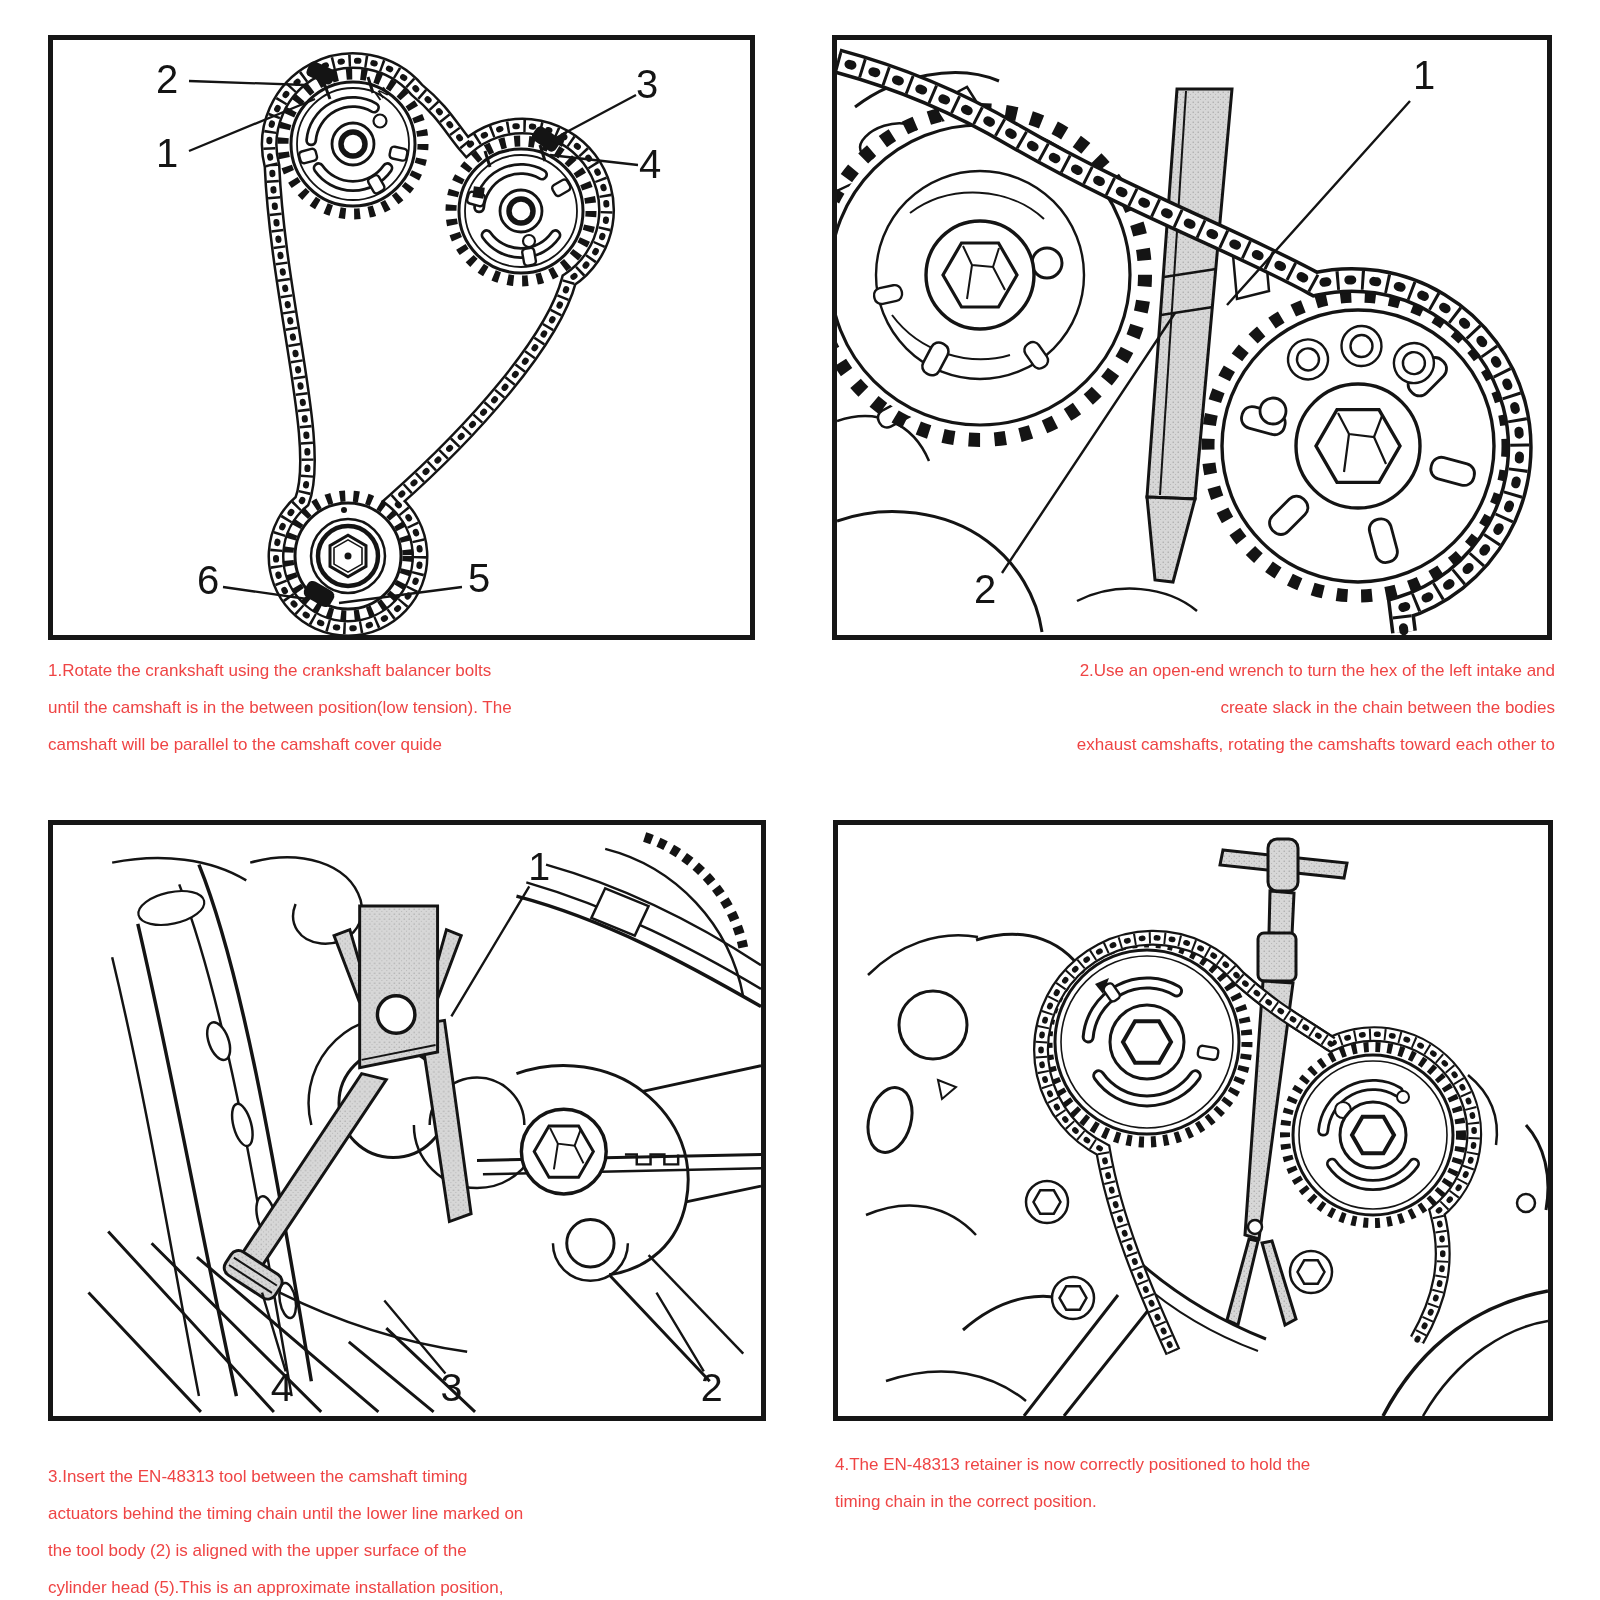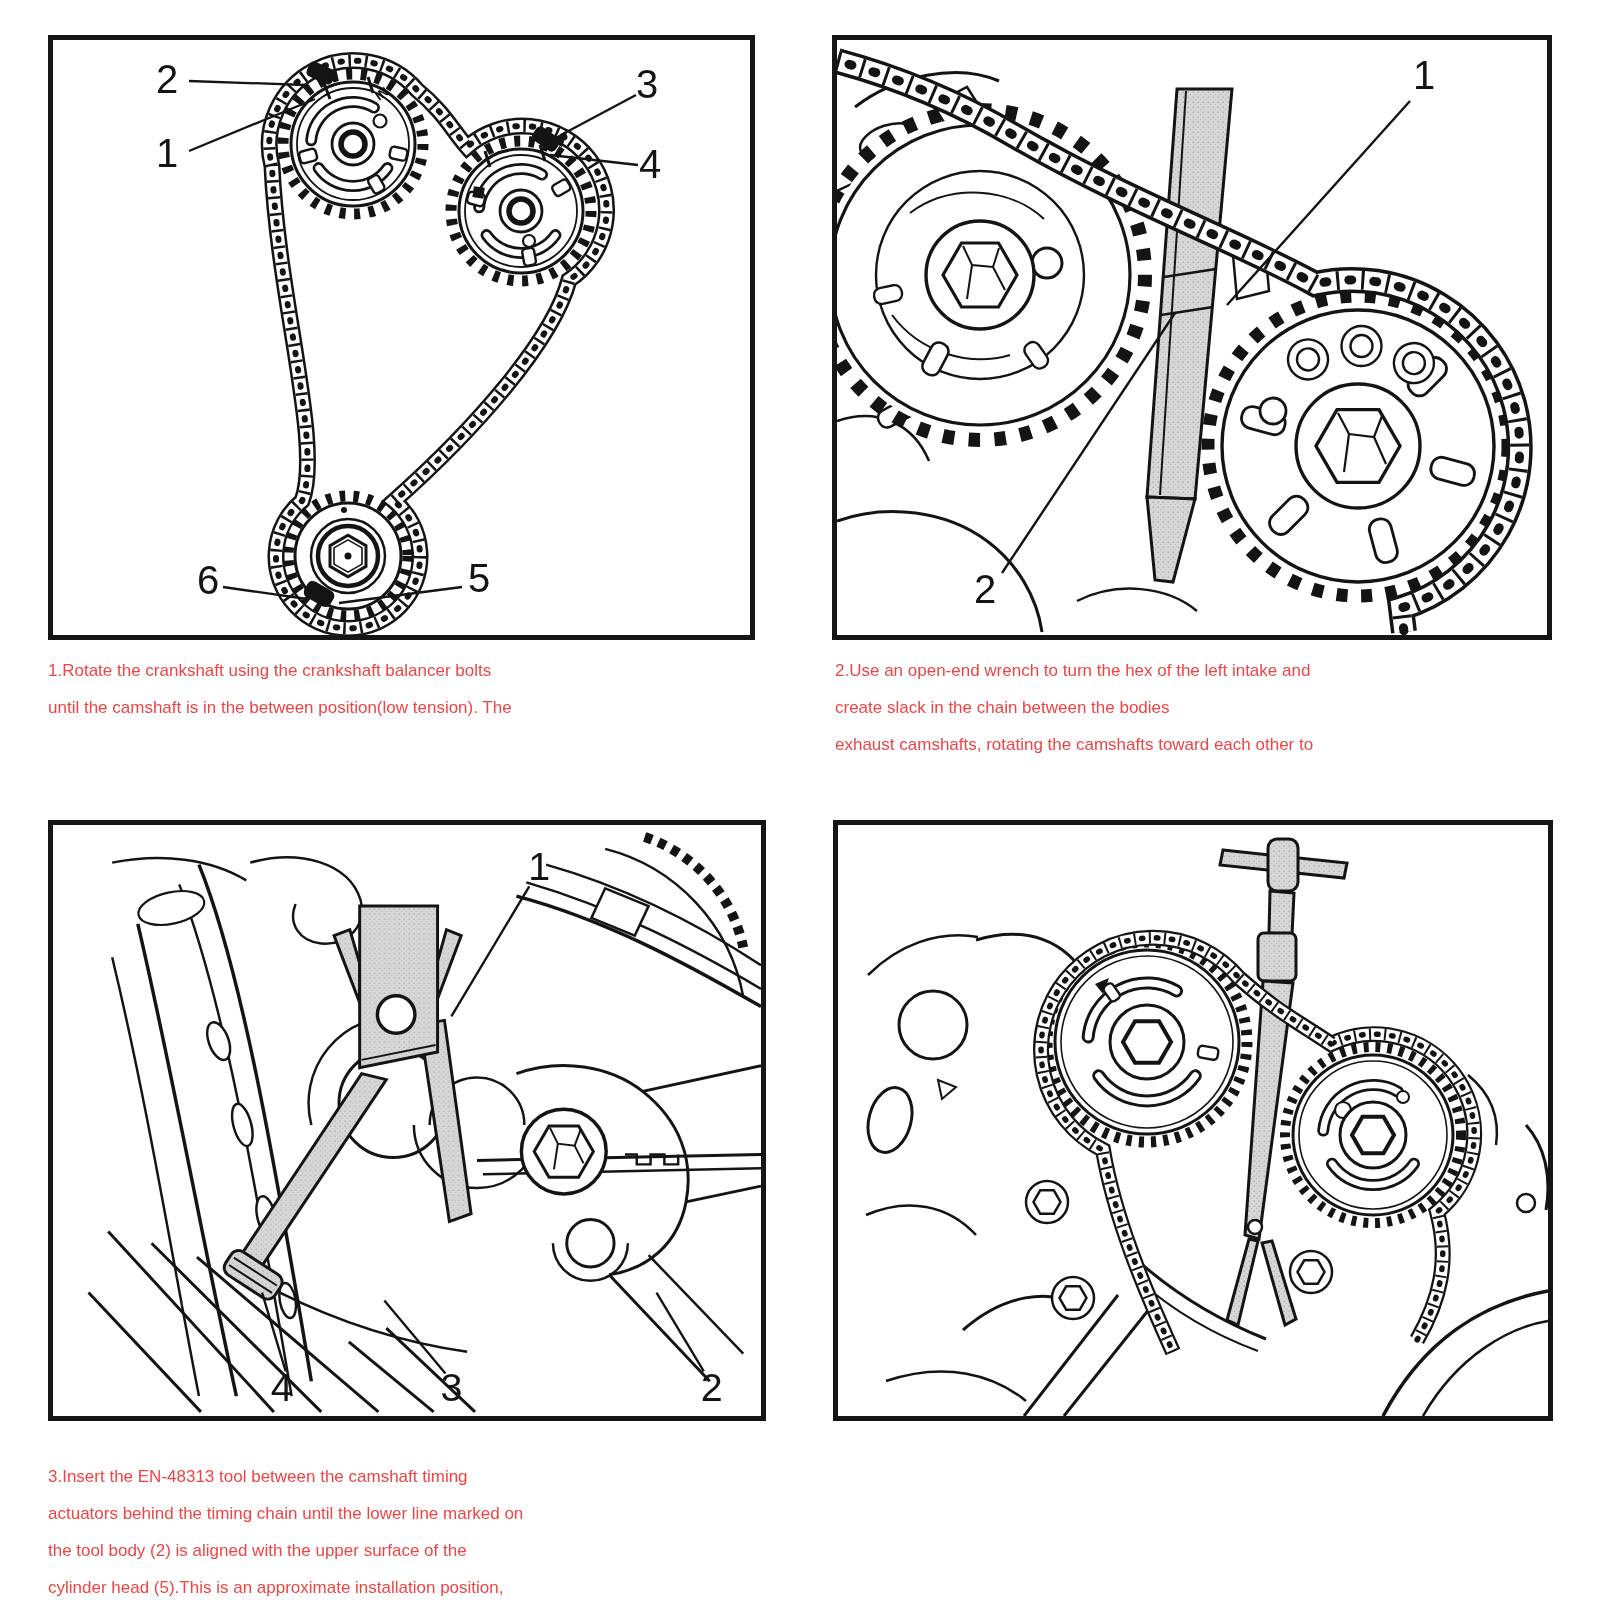--- a/index.html
+++ b/index.html
@@ -6,21 +6,21 @@
   #page{position:relative;width:1600px;height:1600px;background:#ffffff;
         font-family:"Liberation Sans",sans-serif;color:#000;overflow:hidden;}
   .panel{position:absolute;border:5px solid #161616;background:#fff;box-sizing:border-box;}
   #p1{left:48px;top:35px;width:707px;height:605px;}
   #p2{left:832px;top:35px;width:720px;height:605px;}
   #p3{left:48px;top:820px;width:718px;height:601px;}
   #p4{left:833px;top:820px;width:720px;height:601px;}
   .panel svg{display:block;width:100%;height:100%;}
   .caption{position:absolute;font-size:17px;line-height:37px;font-weight:400;color:#ef4444;}
   #cap1{left:48px;top:652px;width:715px;}
-  #cap2{left:835px;top:652px;width:720px;}
+  #cap2{left:835px;top:652px;width:720px;text-align:right;}
   #cap3{left:48px;top:1458px;width:720px;}
   #cap4{left:835px;top:1446px;width:720px;}
   
   .s{stroke:#141414;fill:none;}
   .w{stroke:#ffffff;fill:none;}
   .f{fill:#ffffff;stroke:#141414;}
   .d{fill:#141414;stroke:none;}
   text.callout{font-family:"Liberation Sans",sans-serif;font-size:40px;fill:#141414;}
   text.tiny{font-family:"Liberation Sans",sans-serif;font-weight:bold;fill:#141414;}
 </style>
@@ -427,26 +427,31 @@
         <path class="w" stroke-width="11.5" d="M 401,153 C 437,185 457,195 493,219"></path>
         <path class="s" stroke-width="11.5" stroke-dasharray="2 13" d="M 401,153 C 437,185 457,195 493,219"></path>
         <path class="s" stroke-width="5.5" stroke-linecap="round" stroke-dasharray="1.5 13.5" stroke-dashoffset="7.5" d="M 401,153 C 437,185 457,195 493,219"></path>
       </g>
     </svg>
   </div>
 
   <div class="caption" id="cap1">
     <div>1.Rotate the crankshaft using the crankshaft balancer bolts</div>
     <div>until the camshaft is in the between position(low tension). The</div>
+    <div>camshaft will be parallel to the camshaft cover quide</div>
   </div>
   <div class="caption" id="cap2">
     <div>2.Use an open-end wrench to turn the hex of the left intake and</div>
     <div>create slack in the chain between the bodies</div>
     <div>exhaust camshafts, rotating the camshafts toward each other to</div>
   </div>
   <div class="caption" id="cap3">
     <div>3.Insert the EN-48313 tool between the camshaft timing</div>
     <div>actuators behind the timing chain until the lower line marked on</div>
     <div>the tool body (2) is aligned with the upper surface of the</div>
     <div>cylinder head (5).This is an approximate installation position,</div>
   </div>
+  <div class="caption" id="cap4">
+    <div>4.The EN-48313 retainer is now correctly positioned to hold the</div>
+    <div>timing chain in the correct position.</div>
+  </div>
 
 </div>
 
 </body></html>

